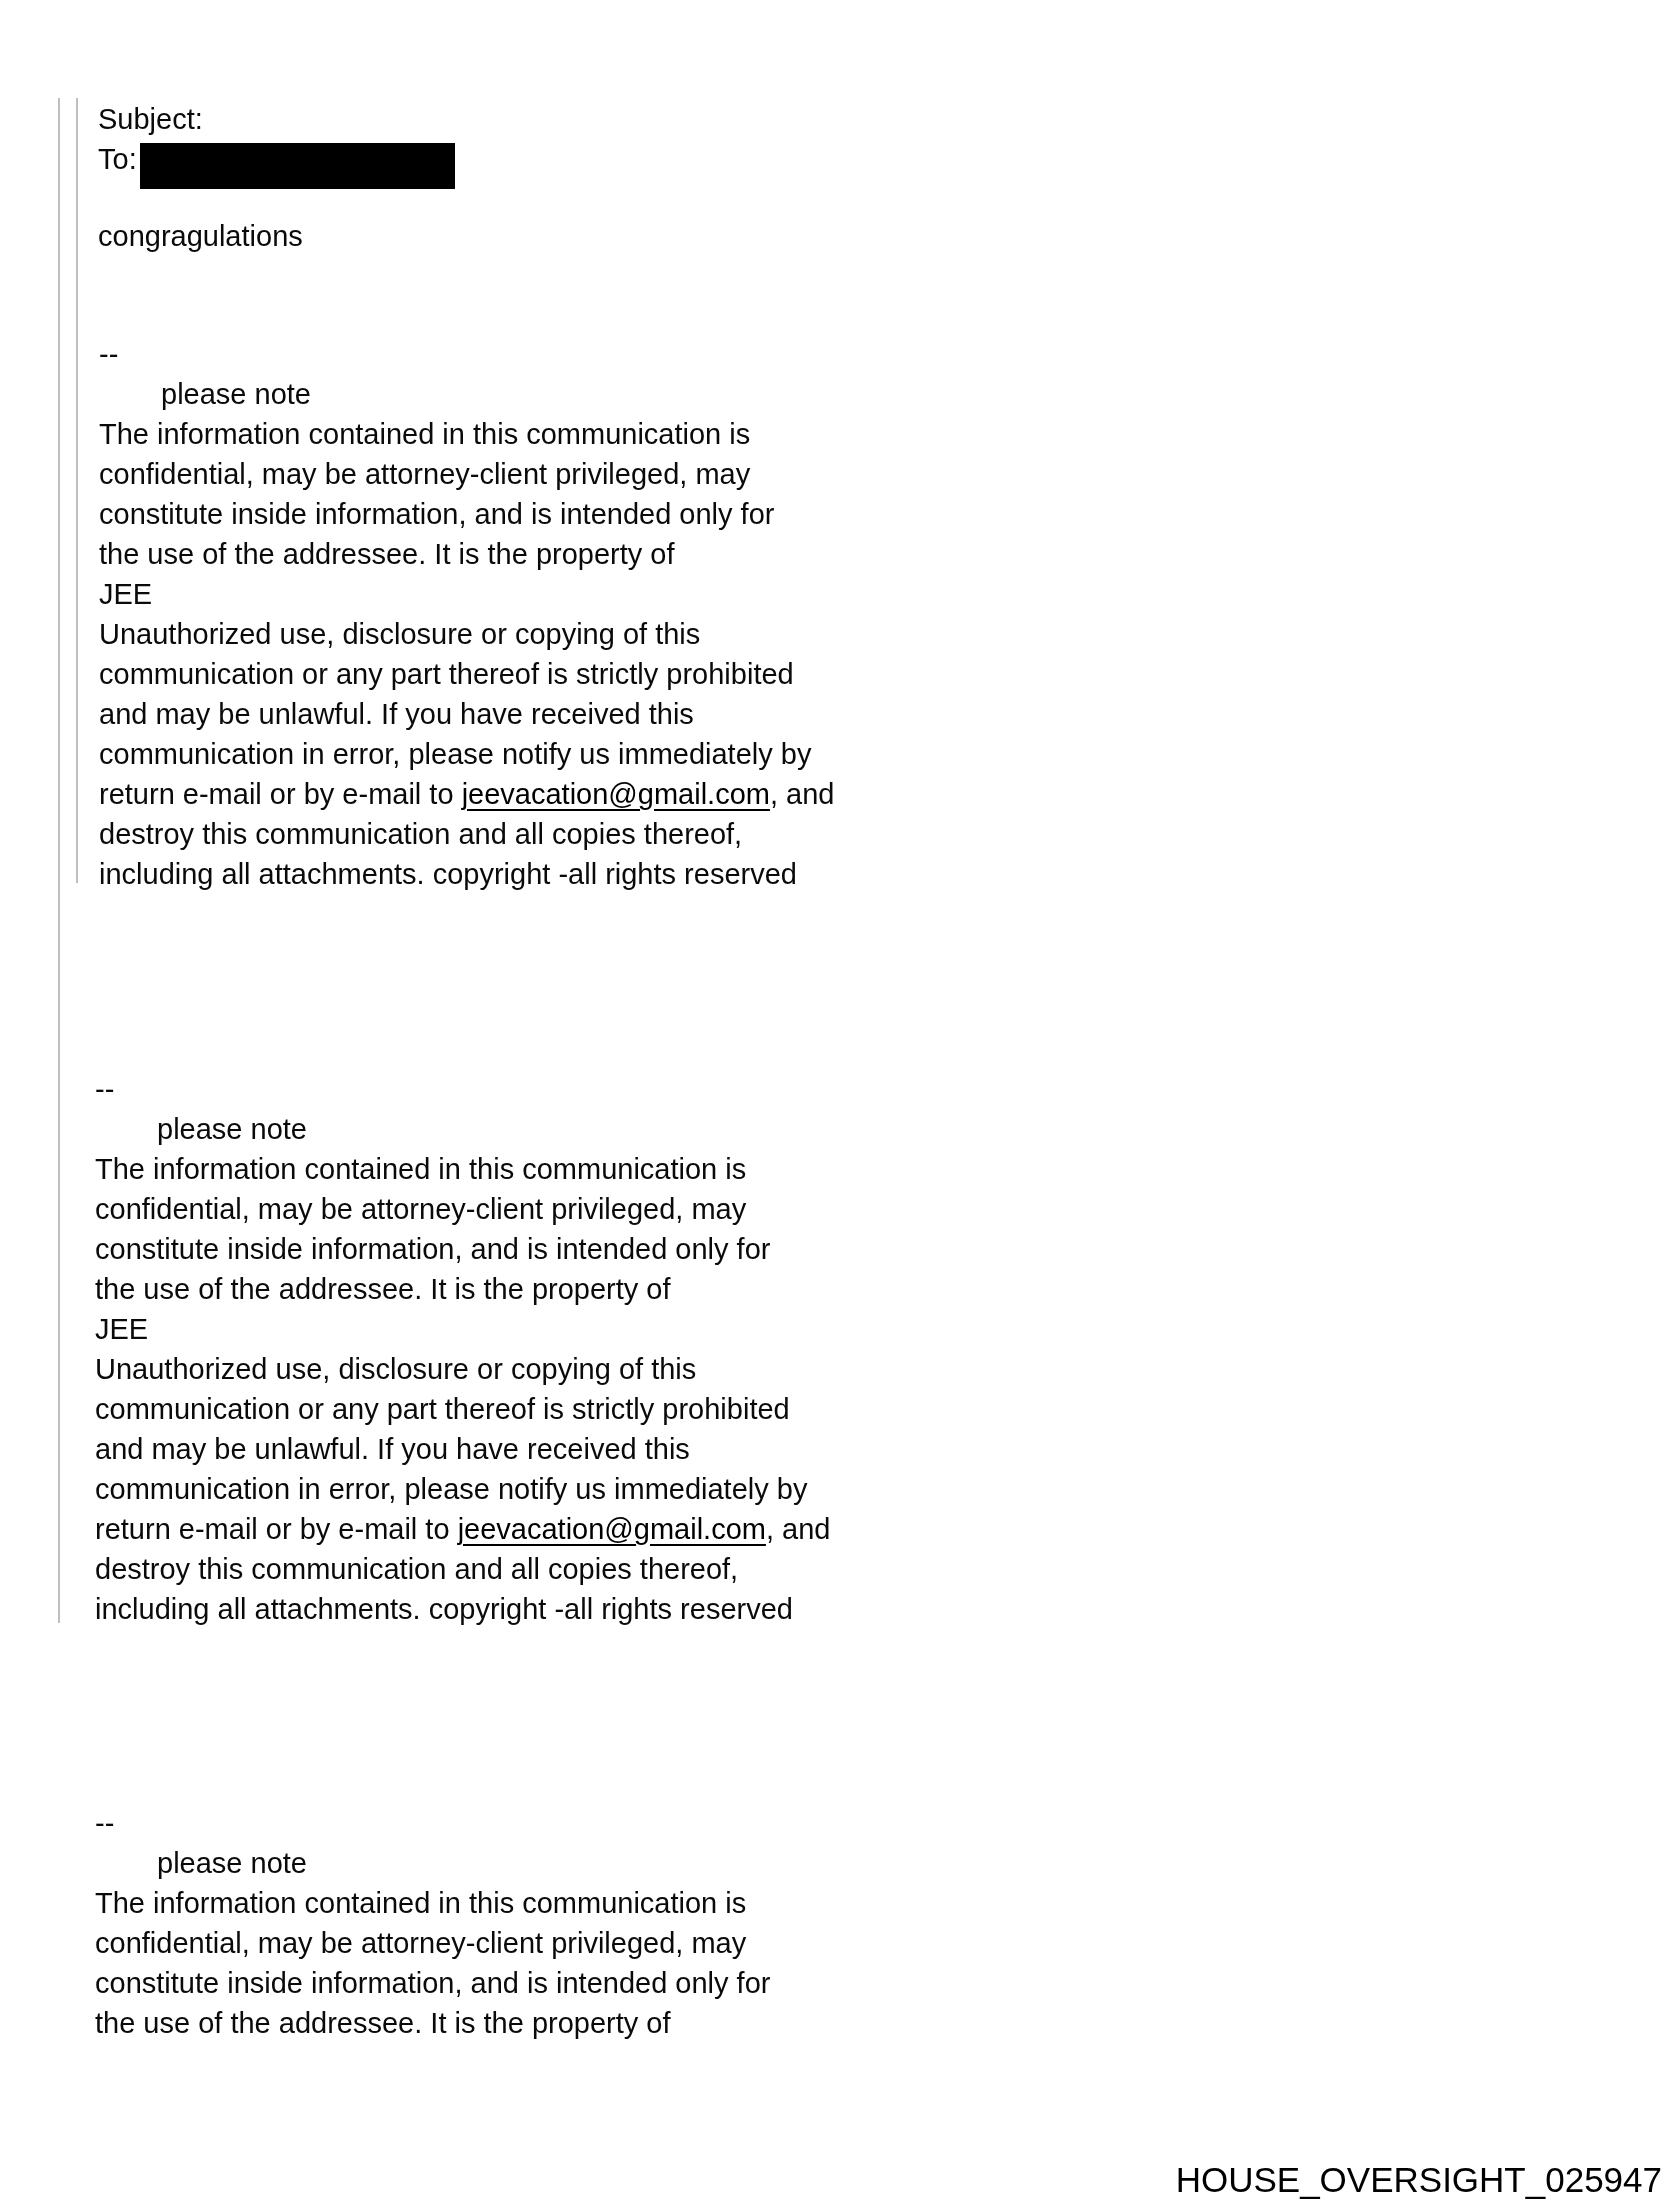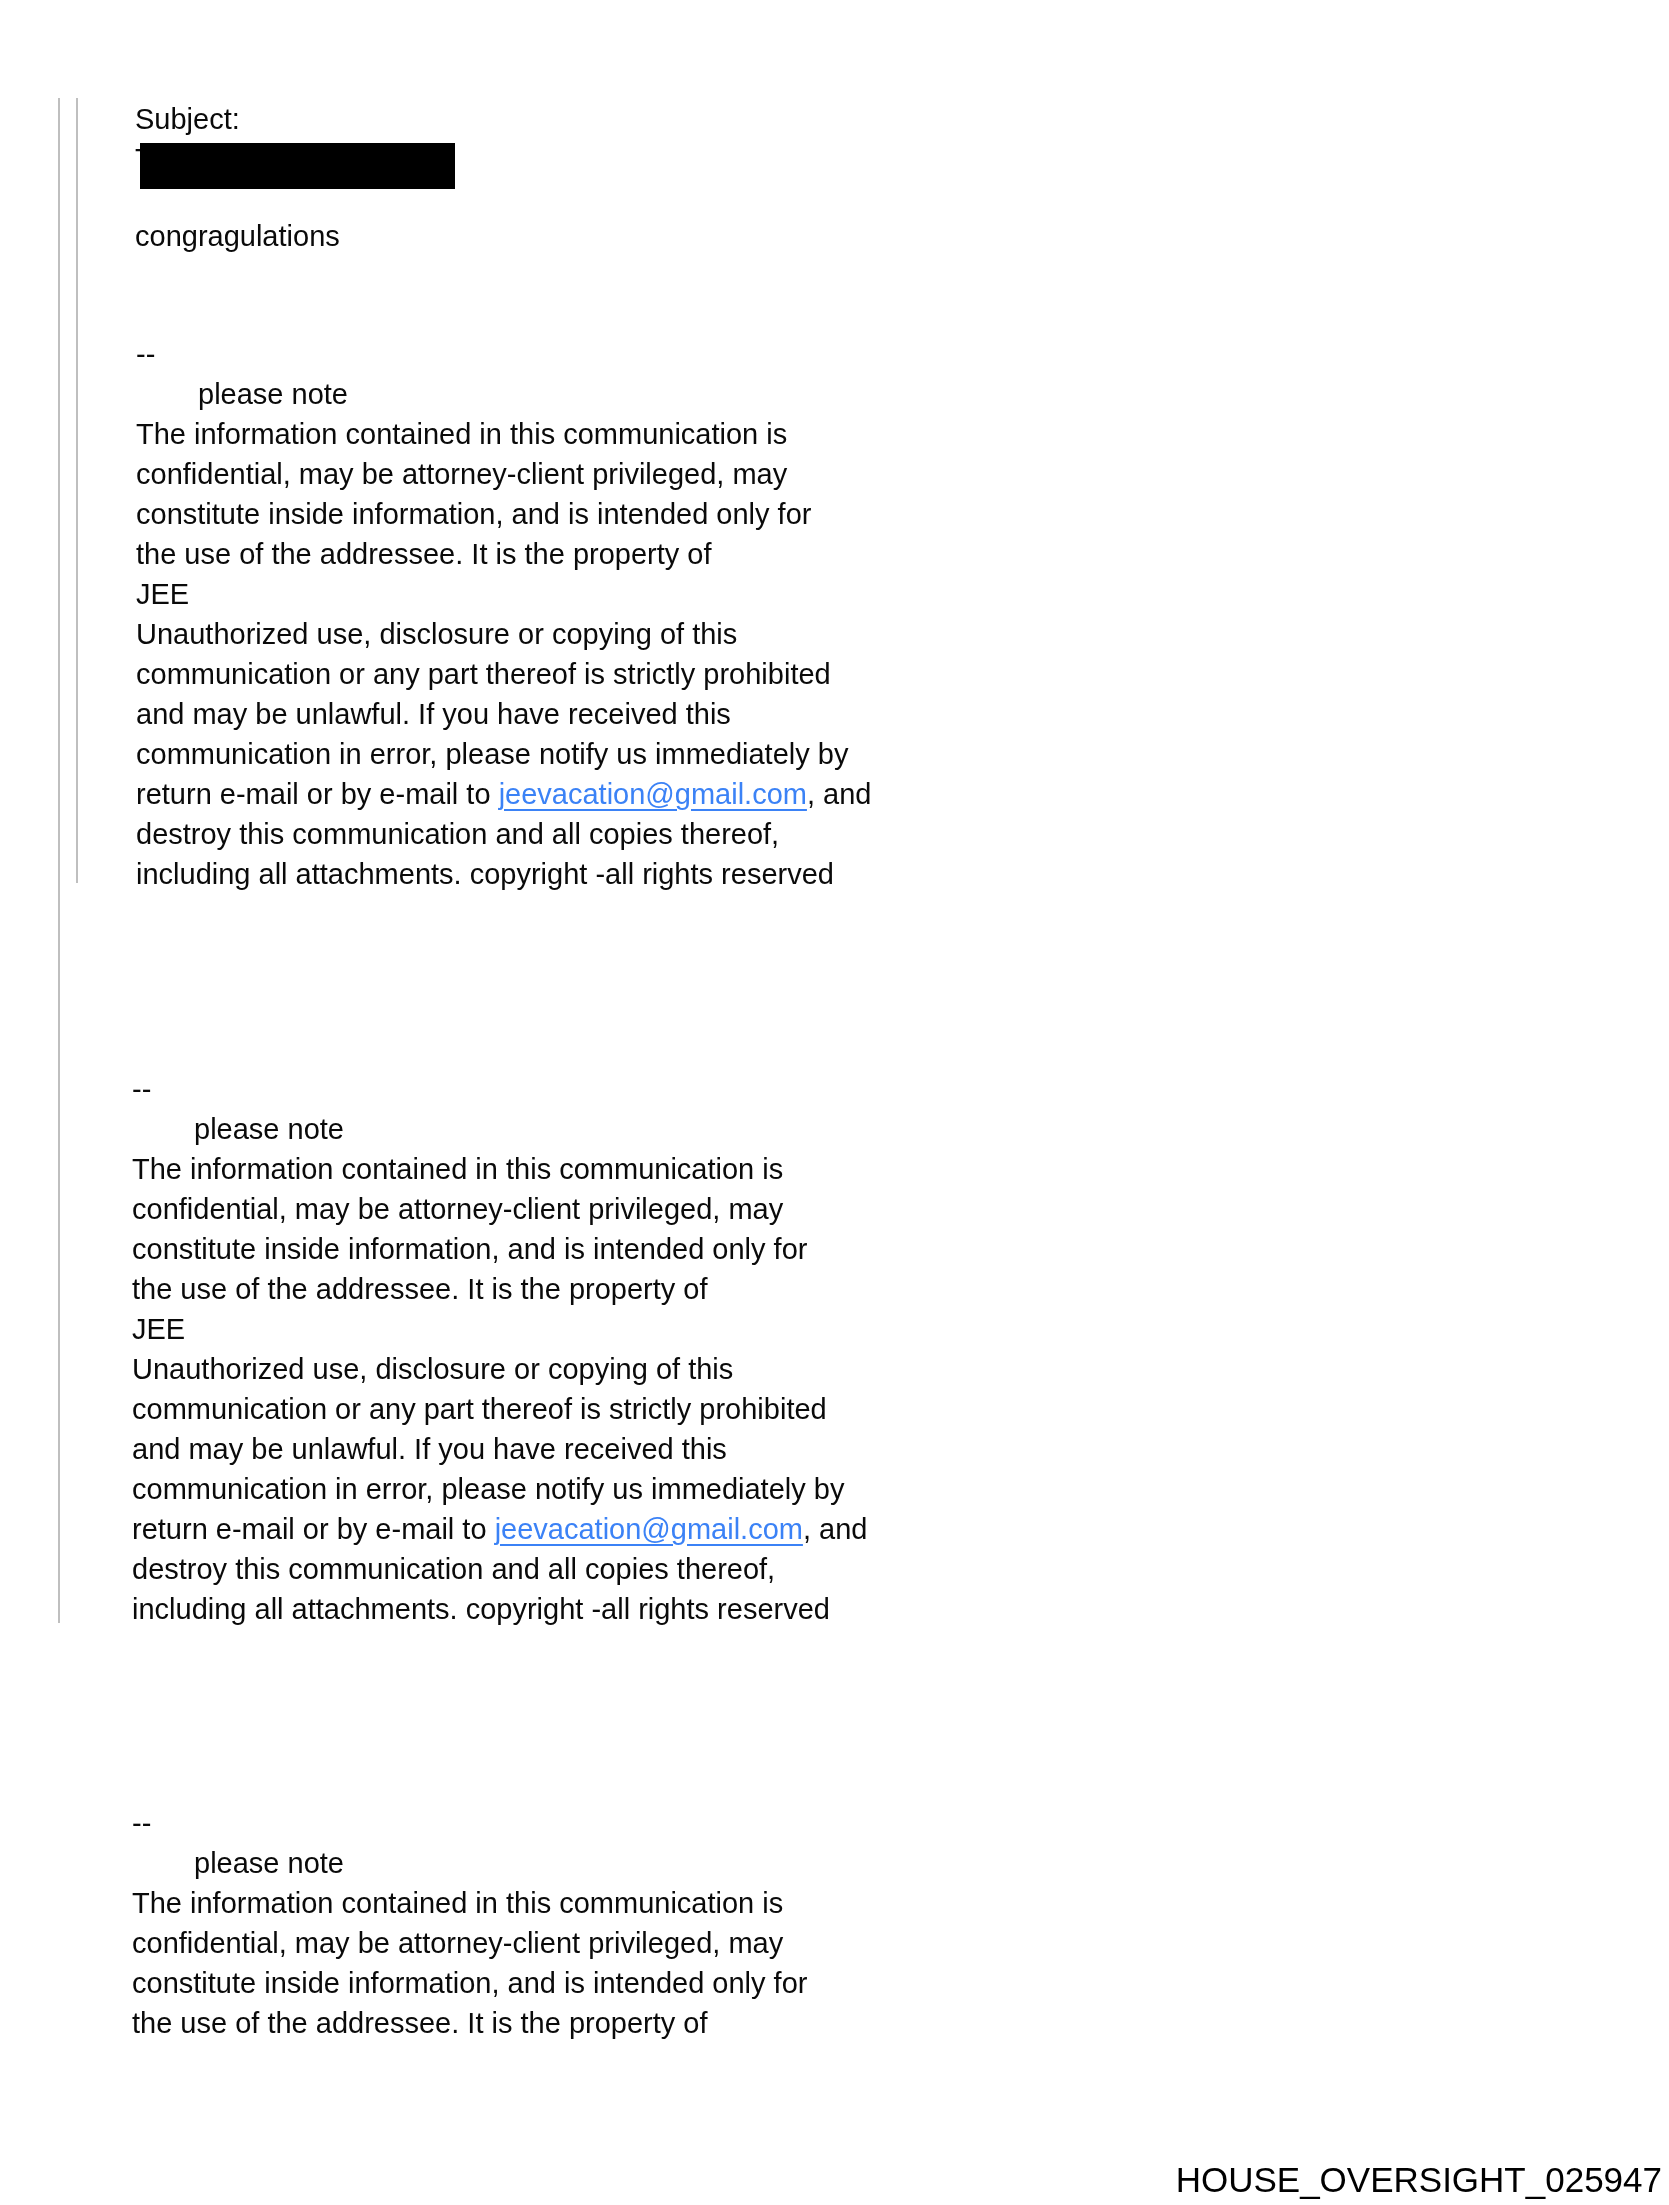--- a/index.html
+++ b/index.html
@@ -27,21 +27,20 @@
   }
   .quote-line.inner {
     left: 76px;
     top: 98px;
     height: 785px;
   }
   .textline {
     font-size: 29px;
     line-height: 40px;
     white-space: pre;
-    margin-left: 37px;
   }
   .header {
     position: absolute;
     left: 98px;
     top: 99px;
   }
   .redaction {
     position: absolute;
     left: 140px;
     top: 143px;
@@ -58,21 +57,21 @@
   .sig-block {
     position: absolute;
   }
   .sig-block.first  { left: 99px; top: 334px;  }
   .sig-block.second { left: 95px; top: 1069px; }
   .sig-block.third  { left: 95px; top: 1803px; }
   .note-line {
     padding-left: 62px;
   }
   a.email-link {
-    color: #3b82f6;
+    color: #000000;
     text-decoration: underline;
     text-decoration-thickness: 2px;
     text-underline-offset: 4.6px;
     cursor: pointer;
   }
   .bates {
     position: absolute;
     top: 2160px;
     right: 7px;
     font-size: 35px;

